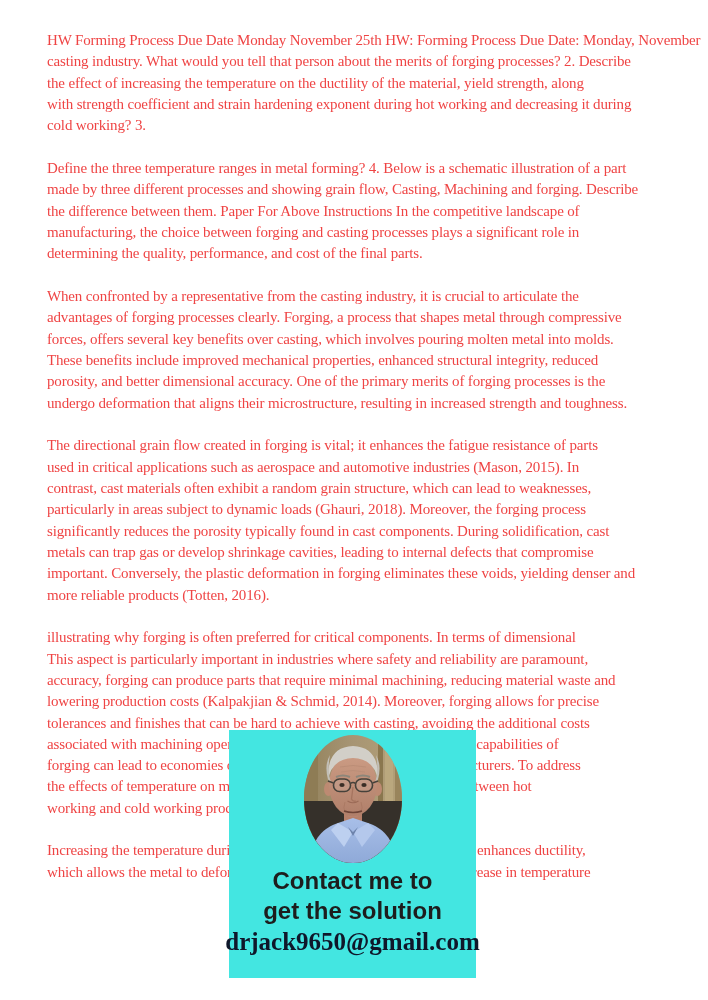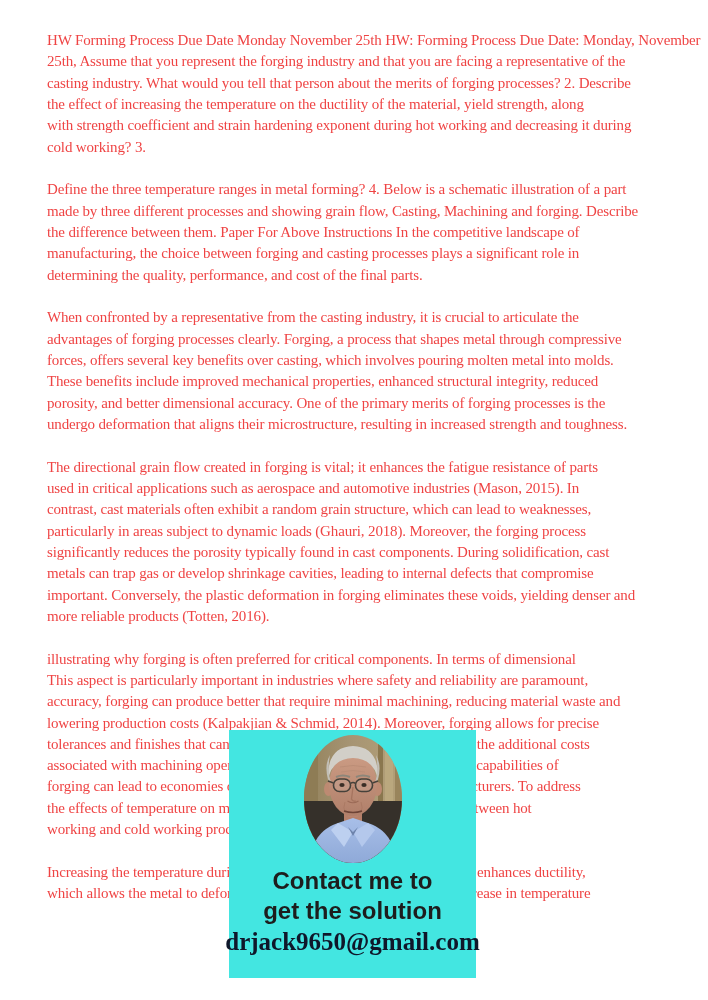--- a/index.html
+++ b/index.html
@@ -59,21 +59,20 @@
     color: #0f172a;
     white-space: nowrap;
   }
 </style>
 </head>
 <body style="background: rgb(255, 255, 255);">
 
 <div class="doc" style="color: #ef4444;">
     <div class="para">
       <div class="line">HW Forming Process Due Date Monday November 25th HW: Forming Process Due Date: Monday, November</div>
-      <div class="line">25th, Assume that you represent the forging industry and that you are facing a representative of the</div>
       <div class="line">casting industry. What would you tell that person about the merits of forging processes? 2. Describe</div>
       <div class="line">the effect of increasing the temperature on the ductility of the material, yield strength, along</div>
       <div class="line">with strength coefficient and strain hardening exponent during hot working and decreasing it during</div>
       <div class="line">cold working? 3.</div>
     </div>
     <div class="para">
       <div class="line">Define the three temperature ranges in metal forming? 4. Below is a schematic illustration of a part</div>
       <div class="line">made by three different processes and showing grain flow, Casting, Machining and forging. Describe</div>
       <div class="line">the difference between them. Paper For Above Instructions In the competitive landscape of</div>
       <div class="line">manufacturing, the choice between forging and casting processes plays a significant role in</div>
@@ -93,21 +92,21 @@
       <div class="line">contrast, cast materials often exhibit a random grain structure, which can lead to weaknesses,</div>
       <div class="line">particularly in areas subject to dynamic loads (Ghauri, 2018). Moreover, the forging process</div>
       <div class="line">significantly reduces the porosity typically found in cast components. During solidification, cast</div>
       <div class="line">metals can trap gas or develop shrinkage cavities, leading to internal defects that compromise</div>
       <div class="line">important. Conversely, the plastic deformation in forging eliminates these voids, yielding denser and</div>
       <div class="line">more reliable products (Totten, 2016).</div>
     </div>
     <div class="para">
       <div class="line">illustrating why forging is often preferred for critical components. In terms of dimensional</div>
       <div class="line">This aspect is particularly important in industries where safety and reliability are paramount,</div>
-      <div class="line">accuracy, forging can produce better that require minimal machining, reducing material waste and</div>
+      <div class="line">accuracy, forging can produce parts that require minimal machining, reducing material waste and</div>
       <div class="line">lowering production costs (Kalpakjian &amp; Schmid, 2014). Moreover, forging allows for precise</div>
       <div class="line">tolerances and finishes that can be hard to achieve with casting, avoiding the additional costs</div>
       <div class="line">associated with machining operations. Furthermore, the mass production capabilities of</div>
       <div class="line">forging can lead to economies of scale, offering price benefits to manufacturers. To address</div>
       <div class="line">the effects of temperature on material properties, one must distinguish between hot</div>
       <div class="line">working and cold working processes.</div>
     </div>
     <div class="para">
       <div class="line">Increasing the temperature during metal forming, known as hot working, enhances ductility,</div>
       <div class="line">which allows the metal to deform more easily without cracking. This increase in temperature</div>

